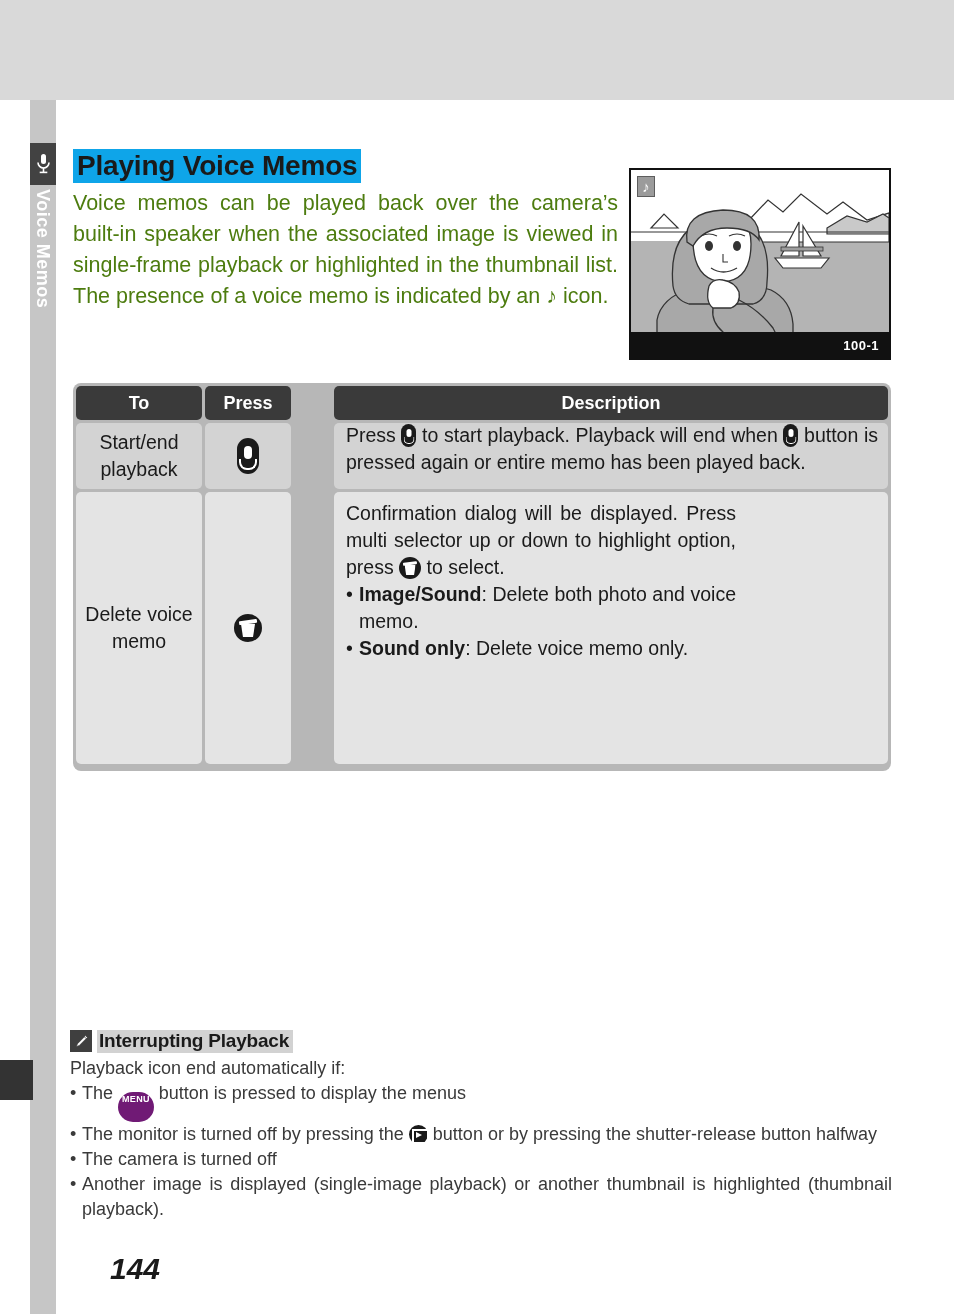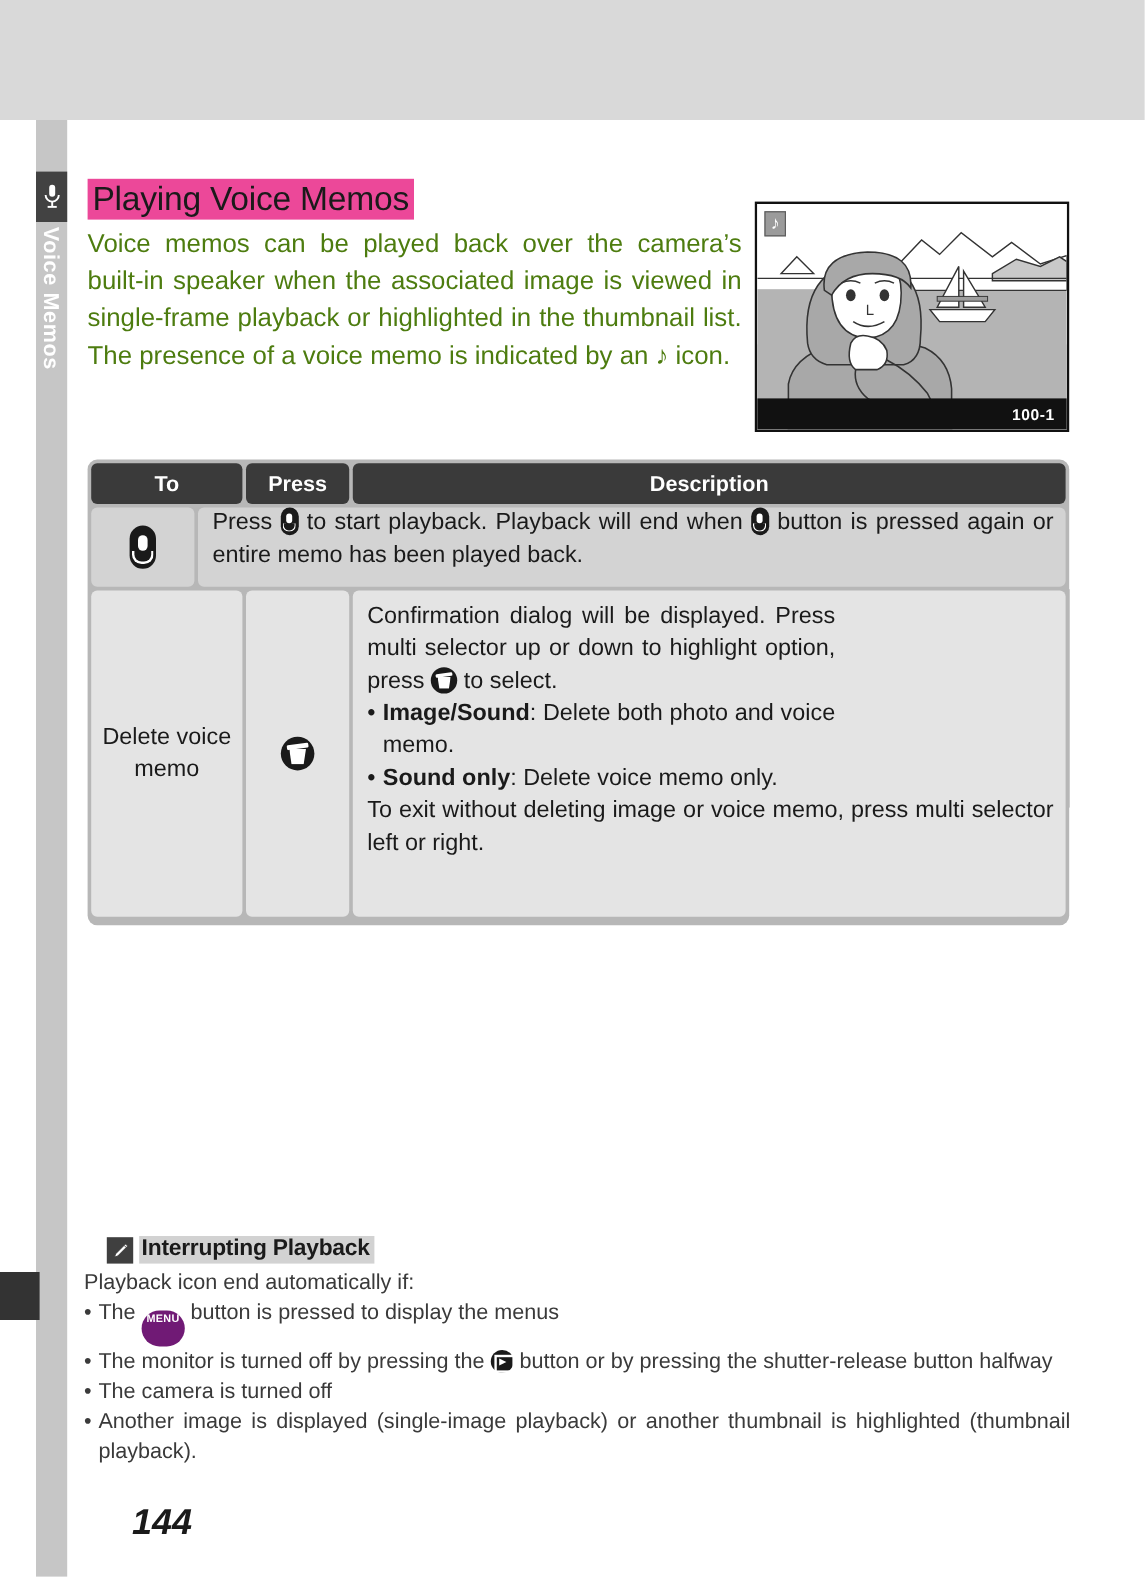--- a/index.html
+++ b/index.html
@@ -38,22 +38,22 @@
     padding-top:4px;
   }
   #bottom-black-tab {
     position:absolute; left:0px; top:1060px; width:33px; height:40px;
     background:#333333;
   }
 
   
   #page-title {
     position:absolute; left:73px; top:130px;
-    font-size:28px; font-weight:normal; letter-spacing:-0.2px;
-    background:#ec4899; padding:1px 4px 2px 4px; line-height:1.12;
+    font-size:28px; font-weight:bold; letter-spacing:-0.2px;
+    background:#0ea5e9; padding:1px 4px 2px 4px; line-height:1.12;
     display:inline-block;
   }
 
   
   #intro {
     position:absolute; left:73px; top:166px; width:545px;
     font-size:21.5px; line-height:31px; text-align:justify;
     color:#4d7c0f;
   }
 
@@ -133,21 +133,21 @@
     height:34px; border-radius:5px;text-align:center;
   }
   .td {
     background:#d3d3d3; border-radius:5px;
     display:flex; align-items:center; justify-content:center;
     font-size:19.5px; line-height:27px; color:#1a1a1a;
   }
   .td.light { background:#e4e4e4; }
   .c-to   { width:126px; flex:0 0 126px; }
   .c-press{ width:86px;  flex:0 0 86px; }
-  .c-desc { flex:1 1 auto; }
+  .c-desc { flex:1 1 auto;margin-left:40px; }
   .desc-pad { padding:6px 10px 20px 12px; text-align:justify; width:100%; align-self:stretch; }
   .desc-pad.center { display:flex; align-items:center; }
 
   .bullet-line { display:flex; }
   .bullet-line .dot { width:13px; flex:0 0 13px; }
   .bullet-line .txt { flex:1; text-align:justify; }
   .mic-btn {
     display:inline-block; background:#1a1a1a; border-radius:999px;
     width:15px; height:23px; position:relative; vertical-align:-5px;
   }
@@ -197,21 +197,21 @@
   }
   .play-btn::after{
     content:""; position:absolute; left:7.5px; top:6.5px;
     width:0; height:0; border-left:6px solid #ffffff;
     border-top:3px solid transparent; border-bottom:3px solid transparent;
   }
 
   
   #notes { position:absolute; left:70px; top:1030px; width:822px; }
   #note-head {
-    display:flex; align-items:flex-end; gap:5px; margin-bottom:3px;margin-left:19px;
+    display:flex; align-items:flex-start; gap:5px; margin-bottom:3px;
   }
   #note-pencil {
     width:22px; height:22px; background:#3f3f3f;
     display:flex; align-items:center; justify-content:center;
     color:#ffffff; font-size:14px; line-height:1;
   }
   #note-title {
     font-size:19px; font-weight:bold; background:#d2d2d2;
     padding:0 4px 1px 2px; letter-spacing:-0.2px;
   }
@@ -352,20 +352,23 @@
 
 <div id="table">
 
   <div class="trow">
     <div class="th c-to">To</div>
     <div class="th c-press">Press</div>
     <div class="th c-desc">Description</div>
   </div>
 
   <div class="trow" style="height:66px">
+    <div class="td c-to" style="text-align:center">
+      <span>Start/end playback</span>
+    </div>
     <div class="td c-press">
       <span class="mic-btn mic-btn-lg"></span>
     </div>
     <div class="td c-desc">
       <div class="desc-pad center">
         <div style="width:100%">
           <span>Press </span><span class="mic-btn"></span><span> to start playback.  Playback will end when </span><span class="mic-btn"></span><span> button is pressed again or entire memo has been played back.</span>
         </div>
       </div>
     </div>
@@ -384,21 +387,20 @@
           <span>Confirmation dialog will be displayed.  Press multi selector up or down to highlight option, press </span><span class="trash-btn"></span><span> to select.</span>
         </div>
         <div class="bullet-line" style="width:390px">
           <span class="dot">•</span>
           <span class="txt"><b>Image/Sound</b><span>: Delete both photo and voice memo.</span></span>
         </div>
         <div class="bullet-line" style="width:390px">
           <span class="dot">•</span>
           <span class="txt"><b>Sound only</b><span>: Delete voice memo only.</span></span>
         </div>
-        <div style="width:100%; text-align:justify">To exit without deleting image or voice memo, press multi selector left or right.</div>
       </div>
     </div>
   </div>
 </div>
 
 <div id="notes">
   <div id="note-head">
     <div id="note-pencil">
       <svg width="15" height="15" viewBox="0 0 15 15" aria-hidden="true">
         <path d="M11.6 1.6 L13.4 3.4 L5.1 11.7 L2.4 12.6 L3.3 9.9 Z" fill="#ffffff" stroke="#3f3f3f" stroke-width="0.8"></path>

